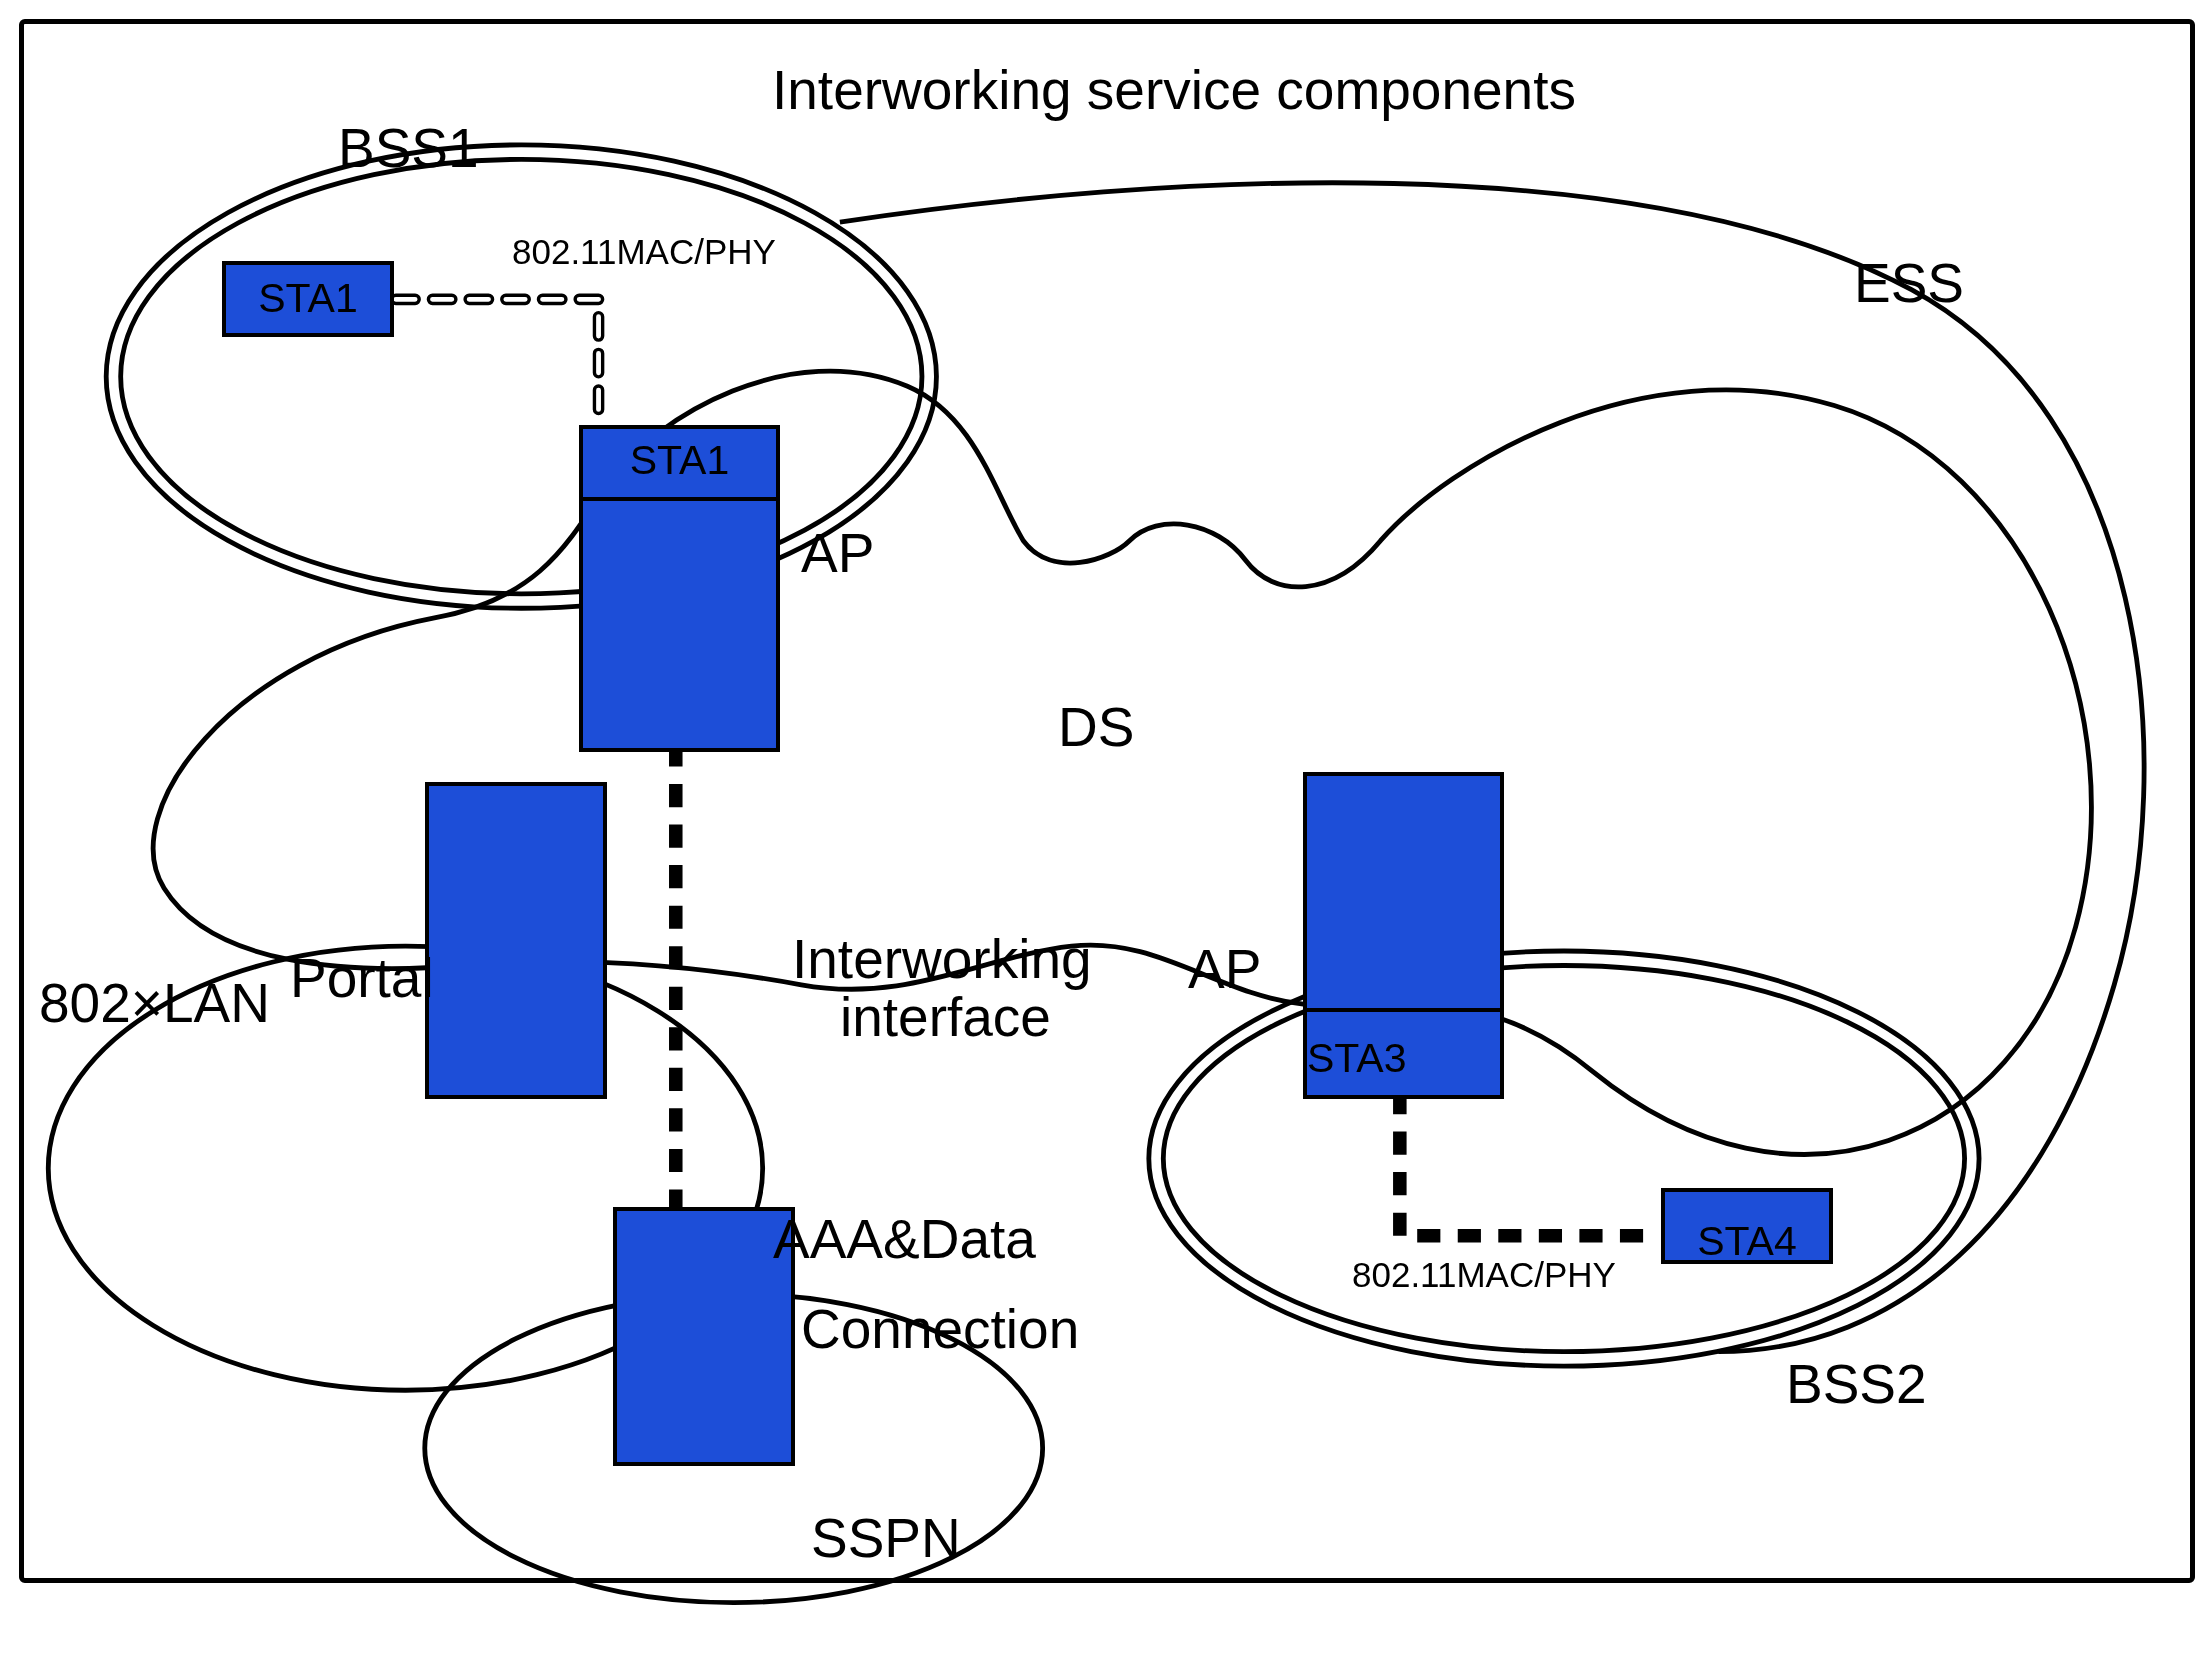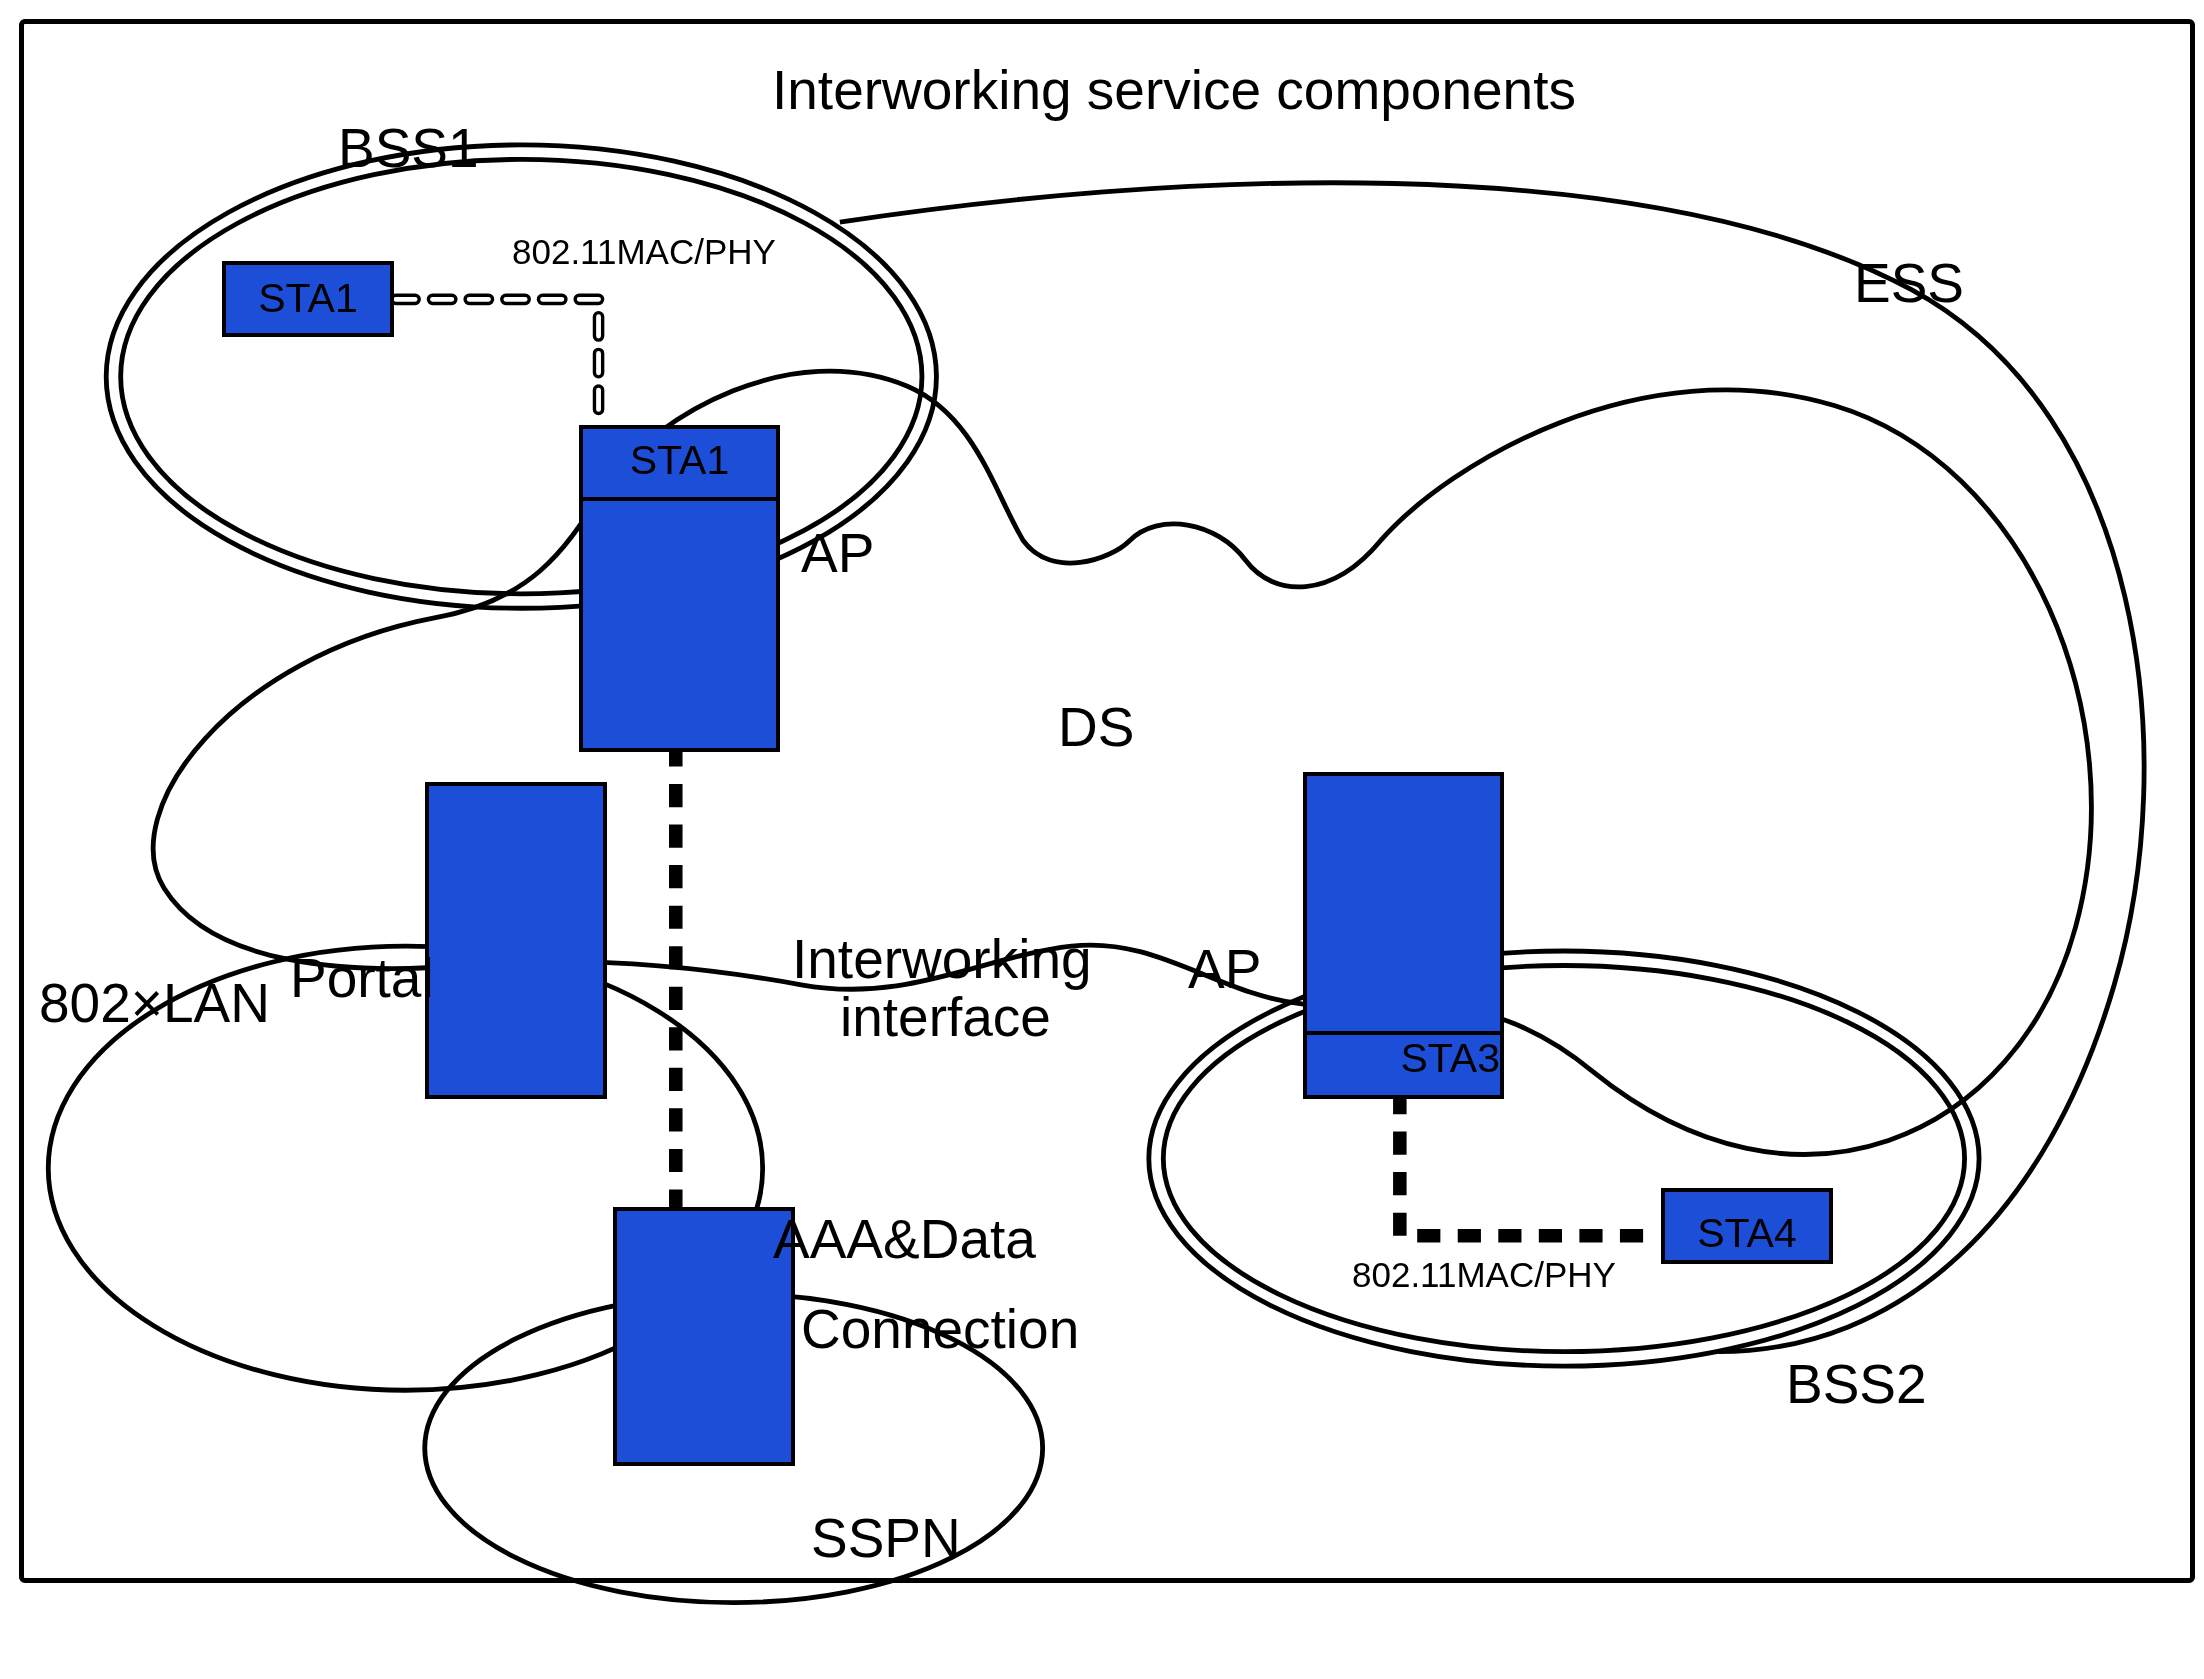--- a/index.html
+++ b/index.html
@@ -94,24 +94,24 @@
   <div class="lbl big" style="left:792px;top:927px">Interworking</div>
   <div class="lbl big" style="left:840px;top:985px">interface</div>
 
   <div class="box" style="left:613px;top:1207px;width:174px;height:251px"></div>
   <div class="lbl big" style="left:773px;top:1207px">AAA&amp;Data</div>
   <div class="lbl big" style="left:801px;top:1297px">Connection</div>
 
   <div class="lbl big" style="left:811px;top:1506px">SSPN</div>
 
   <div class="box" style="left:1303px;top:772px;width:193px;height:319px">
-    <div style="position:absolute;bottom:0;left:0;right:0;border-top:4.8px solid #000;height:60px;text-align:right;padding-top:0;font-size:41px">STA3</div>
+    <div style="position:absolute;bottom:0;left:0;right:0;border-top:4.8px solid #000;height:60px;text-align:left;padding-top:23px;font-size:41px">STA3</div>
   </div>
   <div class="lbl big" style="left:1188px;top:937px">AP</div>
 
   <div class="box" style="left:1661px;top:1188px;width:164px;height:68px">
-    <div class="sta-label" style="padding-top:18px">STA4</div>
+    <div class="sta-label" style="padding-top:26px">STA4</div>
   </div>
 
   <div class="lbl" style="left:1352px;top:1255px;font-size:35px">802.11MAC/PHY</div>
 
 </div>
 
 
 </body></html>

